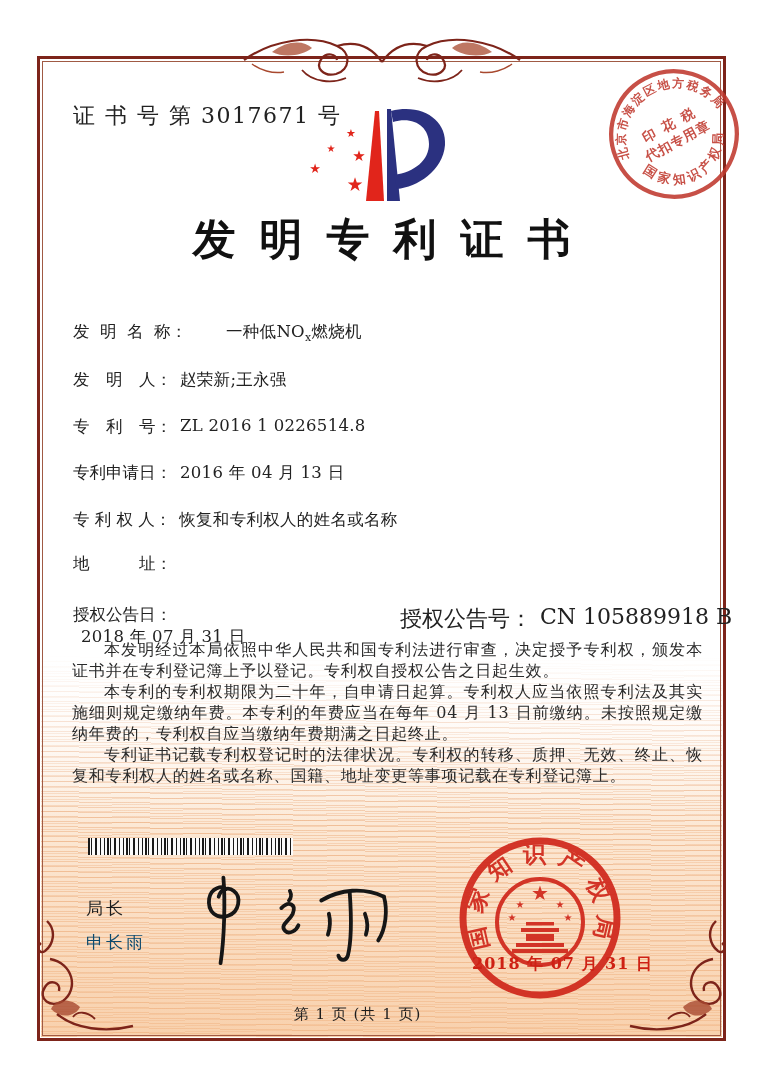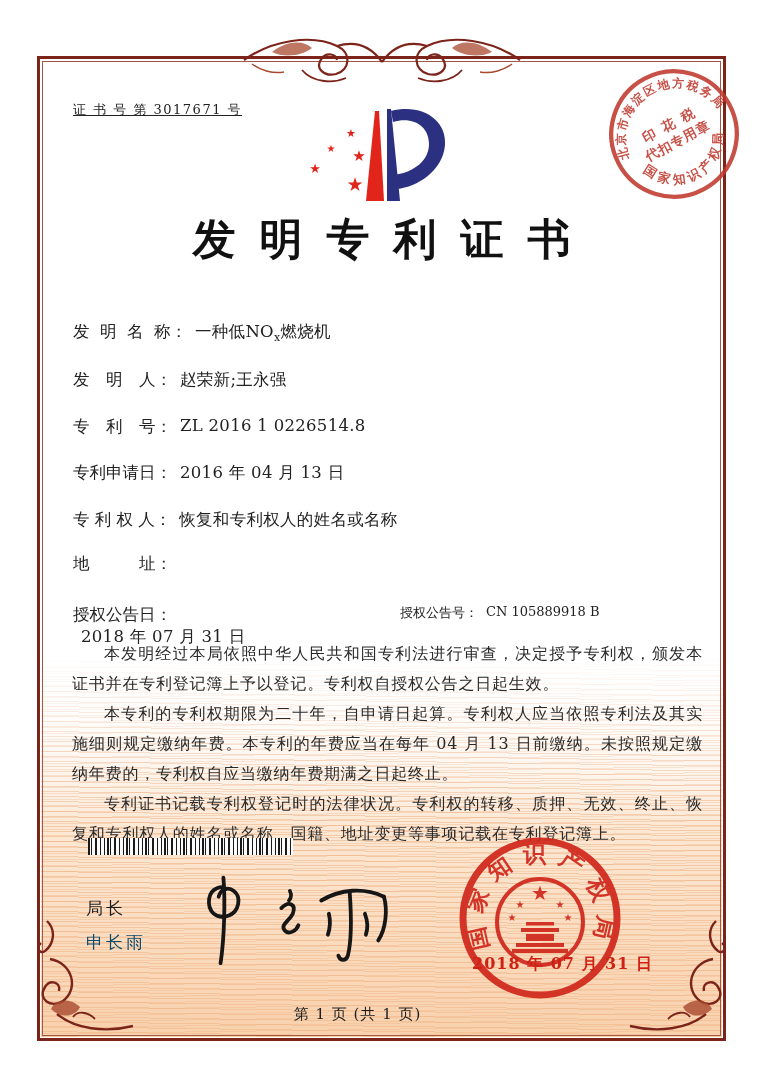--- a/index.html
+++ b/index.html
@@ -28,36 +28,36 @@
   }
   .frame::after{
     content:""; position:absolute; inset:2px; border:1px solid #a05a44;
   }
   .ornament-top{position:absolute; top:30px; left:50%; transform:translateX(-50%); z-index:4; display:flex;}
   .ornament-top svg:last-child{transform:scaleX(-1);}
   .corner-flourish{position:absolute; z-index:4;}
   .corner-flourish.left{left:40px; bottom:41px; transform:scaleX(-1);}
   .corner-flourish.right{right:40px; bottom:41px;}
   
-  .cert-no{position:absolute; left:73px; top:101px; font-size:13px; letter-spacing:1.5px; z-index:5; white-space:pre;text-decoration:underline;}
+  .cert-no{position:absolute; left:73px; top:101px; font-size:22px; letter-spacing:1.5px; z-index:5; white-space:pre;}
   .logo{position:absolute; left:301px; top:99px; z-index:5;}
   .title{
     position:absolute; top:211px; left:0; right:0; text-align:center; z-index:5;
     font-size:43px; font-weight:bold; letter-spacing:24px; transform:translateX(12px); color:#111;
   }
   .field-row{position:absolute; left:73px; z-index:5; font-size:16.5px; white-space:pre; display:flex;}
   .field-row .lbl{white-space:pre;}
   .field-row .val{margin-left:8px; white-space:pre; letter-spacing:.3px;}
   .field-row sub{font-size:11px;}
-  .row-name{top:321px;} .row-inventor{top:369px;} .row-patno{top:416px;}
+  .row-name{top:321px;gap:31px;} .row-inventor{top:369px;} .row-patno{top:416px;}
   .row-filing{top:462px;} .row-patentee{top:509px;} .row-address{top:553px;}
-  .row-grant{top:604px;flex-direction:column;} .grant-right{position:absolute; left:400px; top:604px; z-index:5; font-size:13px; display:flex; white-space:pre;}
+  .row-grant{top:604px;flex-direction:column;} .grant-right{position:absolute; left:400px; top:604px; z-index:5; font-size:22px; display:flex; white-space:pre;}
   .grant-right .val{margin-left:8px;}
   .body-text{position:absolute; left:72px; right:60px; top:639px; z-index:5;}
-  .body-text p{margin:0; font-size:16px; line-height:30px; text-align:justify; text-indent:2em; letter-spacing:.8px; color:#2a2a2a;}
+  .body-text p{margin:0; font-size:16px; line-height:21px; text-align:justify; text-indent:2em; letter-spacing:.8px; color:#2a2a2a;}
   .barcode{
     position:absolute; left:88px; top:838px; width:205px; height:17px; z-index:5;
     background:repeating-linear-gradient(90deg,
       #191919 0 2px, #fbfbfb 2px 3px, #191919 3px 4px, #fbfbfb 4px 7px,
       #191919 7px 9px, #fbfbfb 9px 12px, #191919 12px 13px, #fbfbfb 13px 16px,
       #191919 16px 17px, #fbfbfb 17px 19px);
   }
   .sig-title{position:absolute; left:86px; top:897px; font-size:17px; letter-spacing:3px; z-index:5; color:#1c1c1c;}
   .sig-name{position:absolute; left:86px; top:931px; font-size:17px; letter-spacing:3px; z-index:5; color:#0c4a6e;}
   .signature{position:absolute; left:195px; top:872px; z-index:6;}

